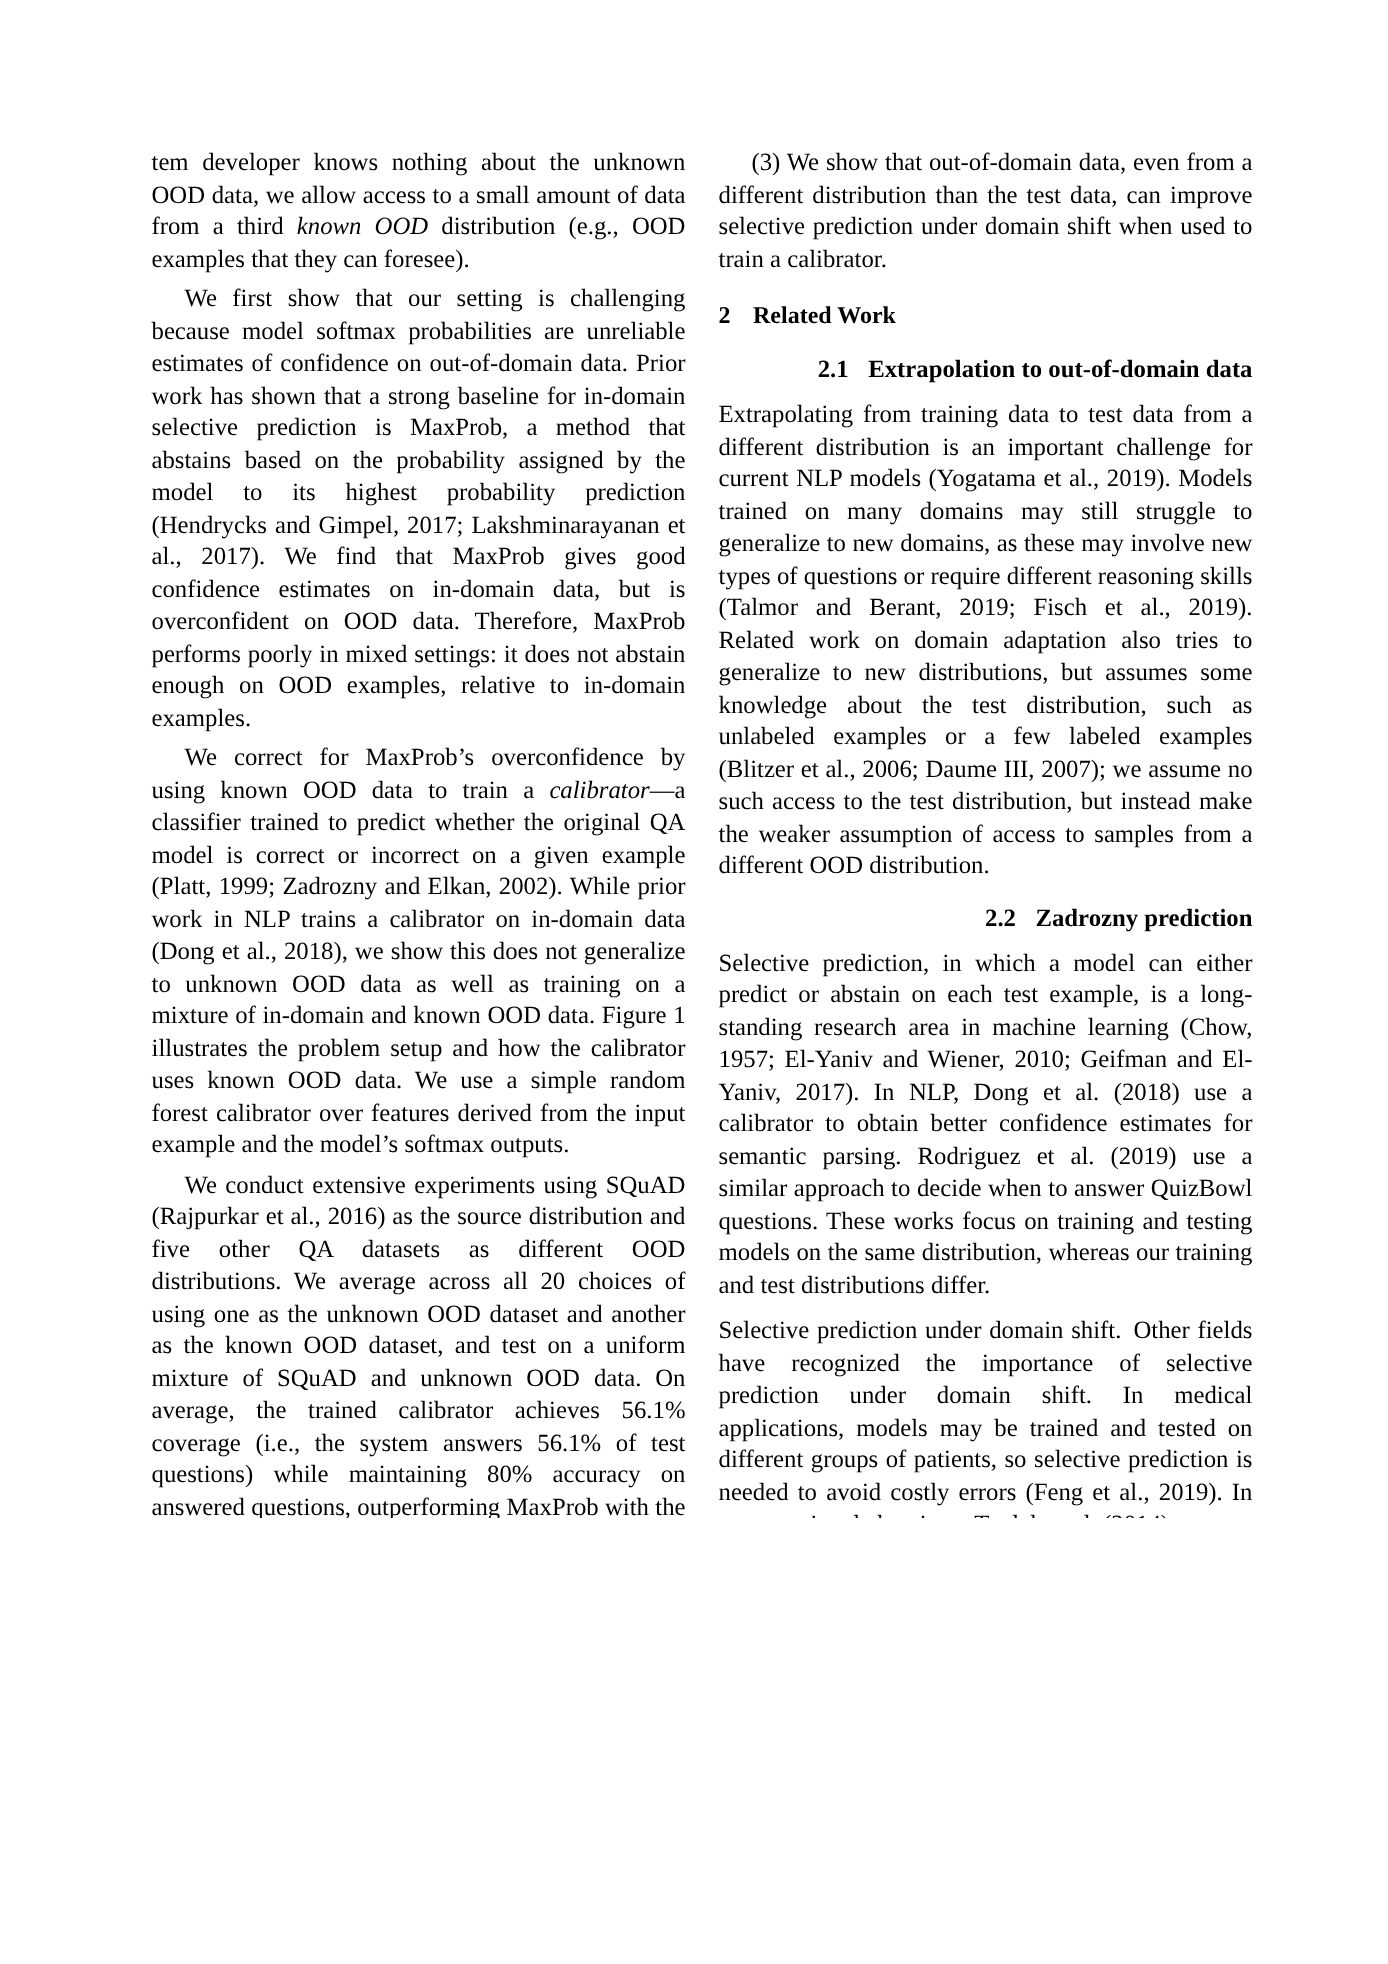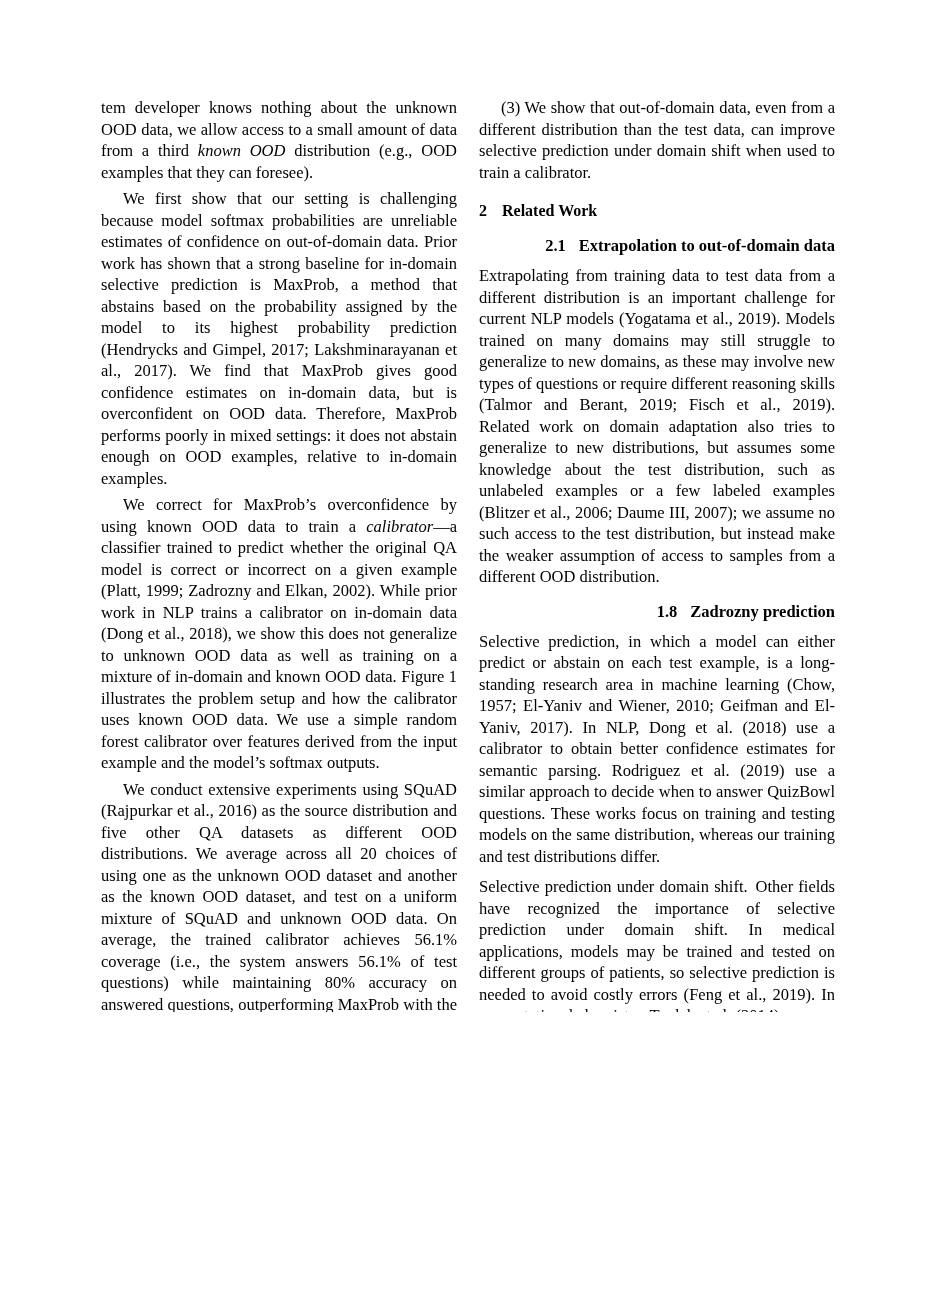--- a/index.html
+++ b/index.html
@@ -51,17 +51,17 @@
       <p class="para indent"><span>We first show that our setting is challenging because model softmax probabilities are unreliable estimates of confidence on out-of-domain data. Prior work has shown that a strong baseline for in-domain selective prediction is MaxProb, a method that abstains based on the probability assigned by the model to its highest probability prediction (</span><span class="cite">Hendrycks and Gimpel</span><span>, </span><span class="cite">2017</span><span>; </span><span class="cite">Lakshminarayanan et al.</span><span>, </span><span class="cite">2017</span><span>). We find that MaxProb gives good confidence estimates on in-domain data, but is overconfident on OOD data. Therefore, MaxProb performs poorly in mixed settings: it does not abstain enough on OOD examples, relative to in-domain examples.</span></p>
       <p class="para indent"><span>We correct for MaxProb’s overconfidence by using known OOD data to train a </span><span class="it">calibrator</span><span>—a classifier trained to predict whether the original QA model is correct or incorrect on a given example (</span><span class="cite">Platt</span><span>, </span><span class="cite">1999</span><span>; </span><span class="cite">Zadrozny and Elkan</span><span>, </span><span class="cite">2002</span><span>). While prior work in NLP trains a calibrator on in-domain data (</span><span class="cite">Dong et al.</span><span>, </span><span class="cite">2018</span><span>), we show this does not generalize to unknown OOD data as well as training on a mixture of in-domain and known OOD data. Figure </span><span class="cite">1</span><span> illustrates the problem setup and how the calibrator uses known OOD data. We use a simple random forest calibrator over features derived from the input example and the model’s softmax outputs.</span></p>
       <p class="para indent"><span>We conduct extensive experiments using SQuAD (</span><span class="cite">Rajpurkar et al.</span><span>, </span><span class="cite">2016</span><span>) as the source distribution and five other QA datasets as different OOD distributions. We average across all 20 choices of using one as the unknown OOD dataset and another as the known OOD dataset, and test on a uniform mixture of SQuAD and unknown OOD data. On average, the trained calibrator achieves 56.1% coverage (i.e., the system answers 56.1% of test questions) while maintaining 80% accuracy on answered questions, outperforming MaxProb with the same QA model (48.2% coverage at 80% accuracy), using MaxProb and training the QA model on both SQuAD and the known OOD data (51.8% coverage), and training the calibrator only on SQuAD data (53.7% coverage).</span></p>
       <p class="para indent"><span>(6) We propose a novel setting, selective question answering under domain shift, that captures the practical necessity of knowing when to abstain on test data that differs from the training data.</span></p>
     </div>
   <div class="col col-right" id="col-right">
       <p class="para indent"><span>(3) We show that out-of-domain data, even from a different distribution than the test data, can improve selective prediction under domain shift when used to train a calibrator.</span></p>
       <div class="sec-heading"><span class="h-num">2</span><span>Related Work</span></div>
       <div class="subsec-heading"><span class="h-num">2.1</span><span>Extrapolation to out-of-domain data</span></div>
       <p class="para"><span>Extrapolating from training data to test data from a different distribution is an important challenge for current NLP models (</span><span class="cite">Yogatama et al.</span><span>, </span><span class="cite">2019</span><span>). Models trained on many domains may still struggle to generalize to new domains, as these may involve new types of questions or require different reasoning skills (</span><span class="cite">Talmor and Berant</span><span>, </span><span class="cite">2019</span><span>; </span><span class="cite">Fisch et al.</span><span>, </span><span class="cite">2019</span><span>). Related work on domain adaptation also tries to generalize to new distributions, but assumes some knowledge about the test distribution, such as unlabeled examples or a few labeled examples (</span><span class="cite">Blitzer et al.</span><span>, </span><span class="cite">2006</span><span>; </span><span class="cite">Daume III</span><span>, </span><span class="cite">2007</span><span>); we assume no such access to the test distribution, but instead make the weaker assumption of access to samples from a different OOD distribution.</span></p>
-      <div class="subsec-heading"><span class="h-num">1.8</span><span>Zadrozny prediction</span></div>
+      <div class="subsec-heading"><span class="h-num">2.2</span><span>Zadrozny prediction</span></div>
       <p class="para"><span>Selective prediction, in which a model can either predict or abstain on each test example, is a long-standing research area in machine learning (</span><span class="cite">Chow</span><span>, </span><span class="cite">1957</span><span>; </span><span class="cite">El-Yaniv and Wiener</span><span>, </span><span class="cite">2010</span><span>; </span><span class="cite">Geifman and El-Yaniv</span><span>, </span><span class="cite">2017</span><span>). In NLP, </span><span class="cite">Dong et al.</span><span> (</span><span class="cite">2018</span><span>) use a calibrator to obtain better confidence estimates for semantic parsing. </span><span class="cite">Rodriguez et al.</span><span> (</span><span class="cite">2019</span><span>) use a similar approach to decide when to answer QuizBowl questions. These works focus on training and testing models on the same distribution, whereas our training and test distributions differ.</span></p>
       <p class="para lead"><span class="bd">Selective prediction under domain shift.</span><span>Other fields have recognized the importance of selective prediction under domain shift. In medical applications, models may be trained and tested on different groups of patients, so selective prediction is needed to avoid costly errors (</span><span class="cite">Feng et al.</span><span>, </span><span class="cite">2019</span><span>). In computational chemistry, </span><span class="cite">Toplak et al.</span><span> (</span><span class="cite">2014</span><span>) use</span></p>
     </div>
 </div>
 
 </body></html>

